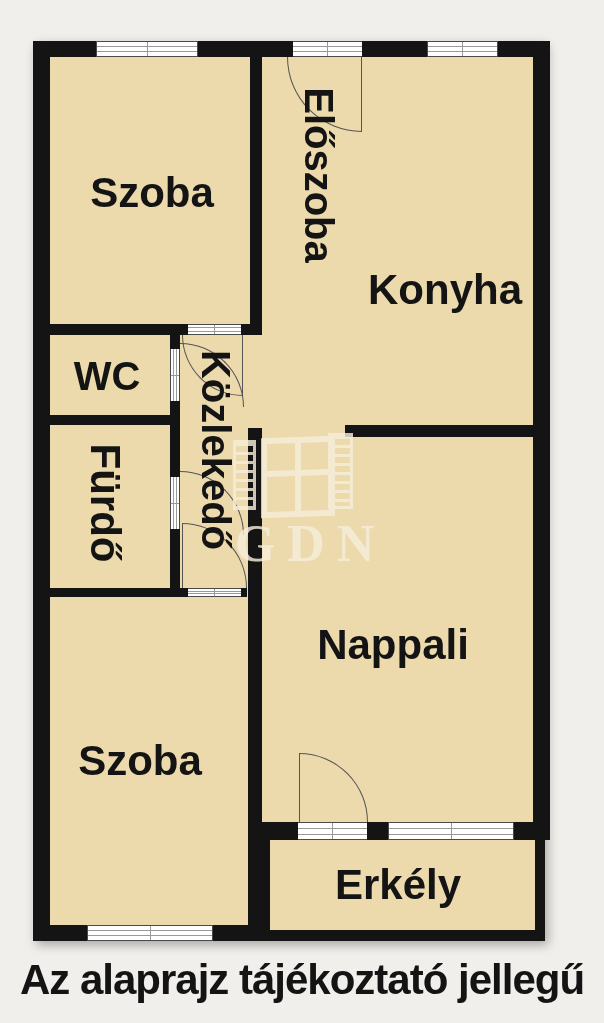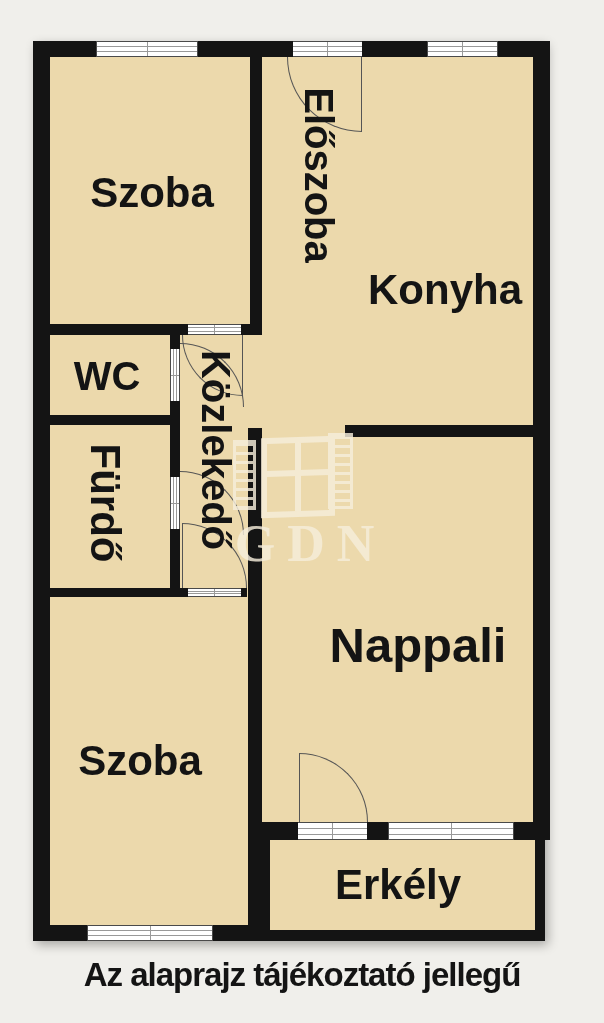--- a/index.html
+++ b/index.html
@@ -39,21 +39,21 @@
   
   .wm{position:absolute;left:213px;top:424px;width:195px;height:150px;opacity:.82;color:var(--watermark);}
   .wm-shutter{position:absolute;border:3px solid currentColor;
       background:repeating-linear-gradient(to bottom,currentColor 0 3px,transparent 3px 9px);}
   .wm-window{position:absolute;border:6px solid currentColor;transform:rotate(-2deg) skewX(-2deg);}
   .wm-window::before{content:"";position:absolute;top:0;bottom:0;left:50%;width:6px;margin-left:-3px;background:currentColor;}
   .wm-window::after{content:"";position:absolute;left:0;right:0;top:40%;height:6px;background:currentColor;}
   .wm-text{position:absolute;left:0;right:0;top:94px;text-align:center;
       font-family:"Liberation Serif",serif;font-weight:bold;font-size:52px;letter-spacing:12px;line-height:1;}
   .caption{position:absolute;left:0;right:0;top:956px;text-align:center;color:var(--text);
-      font-weight:bold;font-size:33px;letter-spacing:-1px;line-height:1.15;}
+      font-weight:bold;font-size:42px;letter-spacing:-1px;line-height:1.15;}
 </style>
 </head>
 <body>
 
 <div class="stage">
 
   <div class="floor-base" style="left:33px;top:41px;width:512px;height:900px"></div>
 
   <div class="wall" style="left:33px;top:41px;width:517px;height:16px"></div>
   <div class="wall" style="left:33px;top:41px;width:17px;height:900px"></div>
@@ -102,18 +102,18 @@
     <div class="wm-shutter" style="left:115px;top:9px;width:19px;height:70px"></div>
     <div class="wm-text">GDN</div>
   </div>
 
   <div class="lbl" style="left:152px;top:193px;font-size:42px">Szoba</div>
   <div class="lbl rot" style="left:319px;top:175px;font-size:40px">Előszoba</div>
   <div class="lbl" style="left:107px;top:376px;font-size:40px">WC</div>
   <div class="lbl" style="left:445px;top:290px;font-size:42px">Konyha</div>
   <div class="lbl rot" style="left:105px;top:503px;font-size:42px">Fürdő</div>
   <div class="lbl rot" style="left:216px;top:450px;font-size:40px">Közlekedő</div>
-  <div class="lbl" style="left:418px;top:645px;font-size:49px">Nappali</div>
+  <div class="lbl" style="left:393px;top:645px;font-size:42px">Nappali</div>
   <div class="lbl" style="left:140px;top:761px;font-size:42px">Szoba</div>
   <div class="lbl" style="left:398px;top:885px;font-size:42px">Erkély</div>
 
   <div class="caption">Az alaprajz tájékoztató jellegű</div>
 </div>
 
 </body></html>

